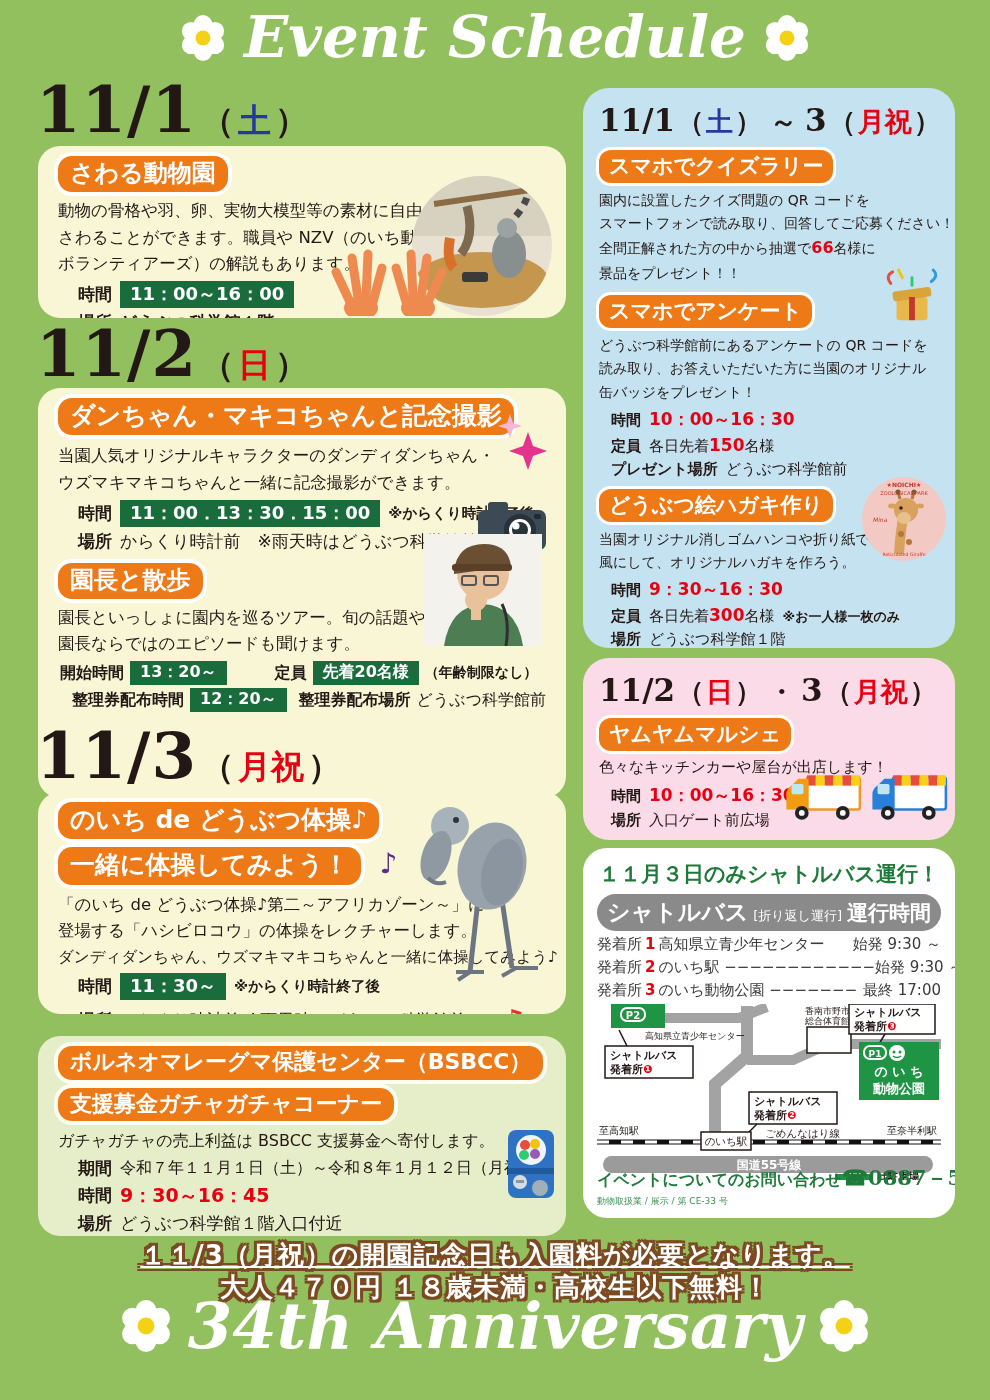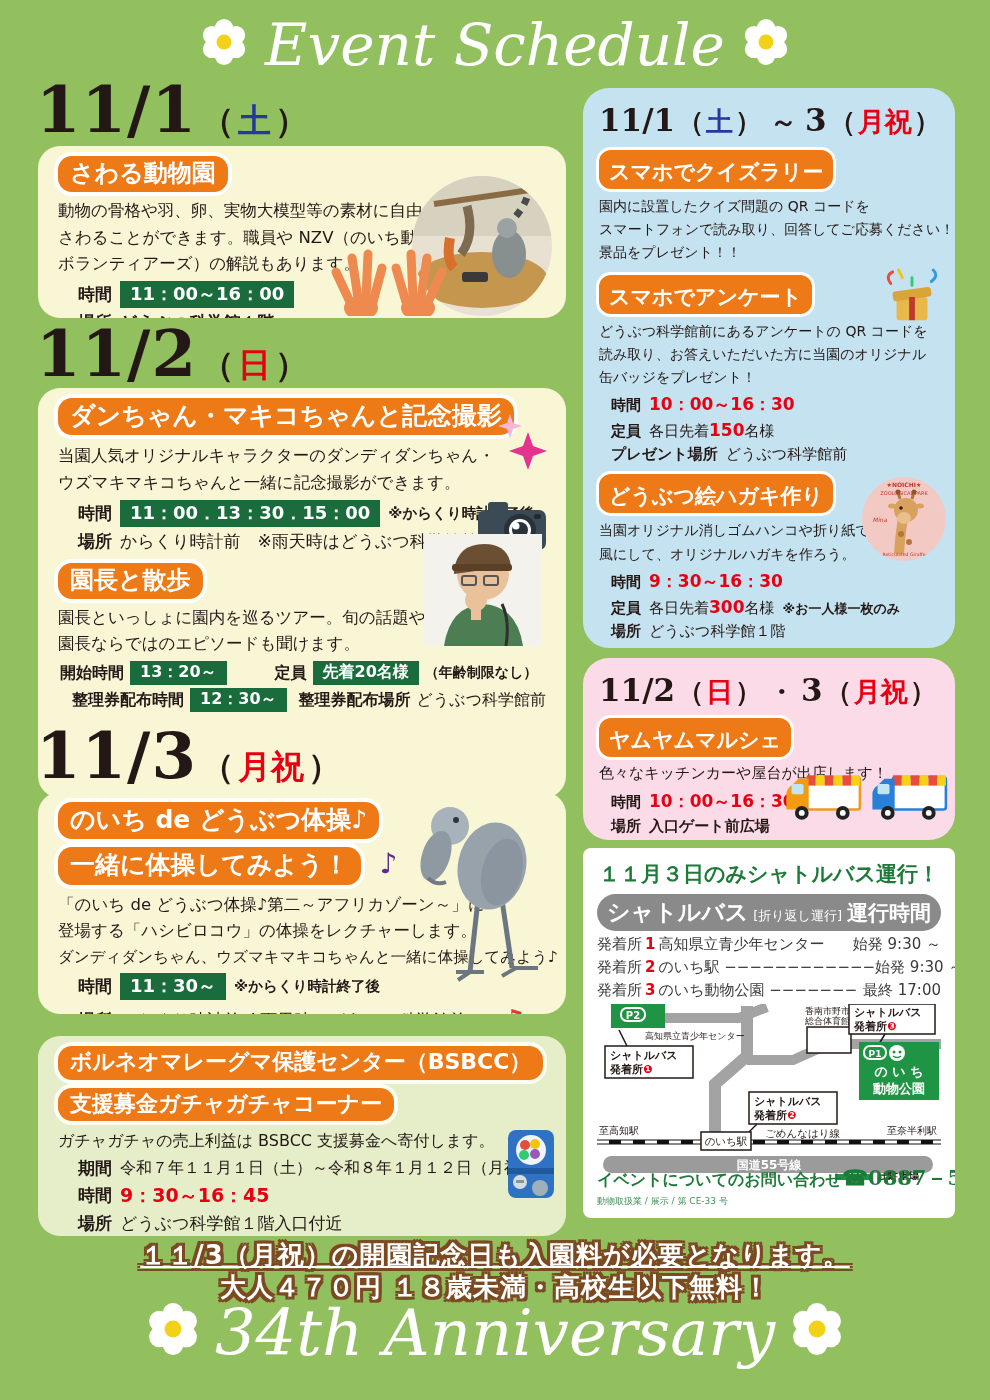--- a/index.html
+++ b/index.html
@@ -1,19 +1,19 @@
 <!DOCTYPE html>
 <html><head>
 <meta charset="utf-8">
 <style>
   html,body{margin:0;padding:0;background:#93c05e;}
   .page{position:relative;width:990px;height:1400px;background:#93c05e;overflow:hidden;
         font-family:"DejaVu Sans",sans-serif;color:#231815;}
   
-  .script-title{font-family:"DejaVu Serif",serif;font-style:italic;font-weight:400;color:#fff;margin-top:8px;}
+  .script-title{font-family:"DejaVu Serif",serif;font-style:italic;font-weight:700;color:#fff;}
   .header{position:absolute;top:6px;left:0;width:990px;text-align:center;display:flex;align-items:center;justify-content:center;gap:18px;}
   .header .script-title{font-size:58px;line-height:1.1;}
   .anniv{position:absolute;top:1288px;left:0;width:990px;text-align:center;display:flex;align-items:center;justify-content:center;gap:16px;}
   .anniv .script-title{font-size:64px;}
   .flower{flex:0 0 auto;}
   .notice{position:absolute;left:0;width:990px;text-align:center;font-weight:700;color:#fff;letter-spacing:1px;
     text-shadow:-3px -3px 0 #7c4a22,3px -3px 0 #7c4a22,-3px 3px 0 #7c4a22,3px 3px 0 #7c4a22,
                 -3px 0 0 #7c4a22,3px 0 0 #7c4a22,0 -3px 0 #7c4a22,0 3px 0 #7c4a22;}
   .notice1{top:1238px;font-size:26px;text-decoration:underline;}
   .notice2{top:1270px;font-size:26px;}
@@ -33,21 +33,21 @@
   .gbox{background:#1a6c3d;color:#fff;font-weight:700;font-size:18px;padding:1px 10px 2px;border-radius:0;}
   .note{font-size:14.5px;font-weight:700;color:#231815;}
   .redval{color:#e60012;font-weight:700;font-size:19px;}
   
   .rcard{position:absolute;left:583px;width:372px;border-radius:26px;box-sizing:border-box;padding:14px 16px;overflow:hidden;}
   .range-h{display:flex;align-items:baseline;gap:2px;white-space:nowrap;}
   .range-num{font-family:"DejaVu Serif",serif;font-weight:700;font-size:31px;color:#231815;}
   .range-sym{font-size:27px;font-weight:700;color:#231815;}
   .range-day{font-size:27px;font-weight:700;}
   .rtitle{display:inline-block;background:#ee7a17;color:#fff;font-weight:700;border-radius:12px;
-          padding:8px 10px 3px;box-shadow:0 0 0 3px #fff;font-size:21px;margin:10px 0 6px;}
+          padding:2px 10px 3px;box-shadow:0 0 0 3px #fff;font-size:21px;margin:10px 0 6px;}
   .rbl{font-size:14px;line-height:1.66;white-space:nowrap;color:#231815;}
   .rrow{display:flex;align-items:baseline;gap:8px;margin-top:4px;white-space:nowrap;}
   .rlb{font-weight:700;font-size:15px;}
   .rval{font-size:15px;font-weight:700;}
   
   .bus-title{color:#1d7a38;font-weight:700;font-size:21px;text-align:center;white-space:nowrap;letter-spacing:0;}
   .pill{background:#8a8a8a;color:#fff;border-radius:22px;margin-top:6px;padding:3px 10px;display:flex;align-items:baseline;justify-content:center;gap:5px;white-space:nowrap;}
   .pill-a{font-size:23px;font-weight:700;} .pill-b{font-size:13px;} .pill-c{font-size:21px;font-weight:700;}
   .busrow{display:flex;align-items:baseline;margin-top:4px;font-size:15px;white-space:nowrap;color:#3a3a3a;}
   .busrow .n{color:#e60012;font-weight:700;margin:0 3px;}
@@ -180,21 +180,21 @@
     <div class="row" style="margin-left:2px;gap:6px">
       <span class="lb" style="font-size:16px">開始時間</span>
       <span class="gbox" style="font-size:16px">13：20～</span>
       <span style="width:36px"></span>
       <span class="lb" style="font-size:16px">定員</span>
       <span class="gbox" style="font-size:16px">先着20名様</span>
       <span class="note" style="font-size:14px">（年齢制限なし）</span>
     </div>
     <div class="row" style="margin-left:14px;gap:6px">
       <span class="lb" style="font-size:16px">整理券配布時間</span>
-      <span class="gbox" style="font-size:16px">12：30～</span>
+      <span class="gbox" style="font-size:16px">12：20～</span>
       <span class="lb" style="font-size:16px;margin-left:6px">整理券配布場所</span>
       <span class="lb" style="font-size:16px;font-weight:400">どうぶつ科学館前</span>
     </div>
 
     <svg class="abs" style="right:16px;top:26px" width="56" height="70" viewBox="0 0 56 70">
       <path d="M16 0 L19 9 L28 12 L19 15 L16 24 L13 15 L4 12 L13 9 Z" fill="#f6b6d4"></path>
       <path d="M34 18 L39 32 L53 37 L39 42 L34 56 L29 42 L15 37 L29 32 Z" fill="#e4338f"></path>
     </svg>
 
     <svg class="abs" style="right:18px;top:110px" width="72" height="56" viewBox="0 0 72 56">
@@ -301,20 +301,21 @@
       <span class="range-sym" style="margin:0 6px">～</span>
       <span class="range-num">3</span>
       <span class="range-sym">（</span>
       <span class="range-day red">月祝</span>
       <span class="range-sym">）</span>
     </div>
 
     <div><span class="rtitle">スマホでクイズラリー</span></div>
     <div class="rbl">園内に設置したクイズ問題の QR コードを</div>
     <div class="rbl">スマートフォンで読み取り、回答してご応募ください！</div>
+    <div class="rbl"><span>全問正解された方の中から抽選で</span><span class="red" style="font-weight:700;font-size:16px">66</span><span>名様に</span></div>
     <div class="rbl">景品をプレゼント！！</div>
     <svg class="abs" style="right:14px;top:180px" width="58" height="58" viewBox="0 0 60 60">
       <g stroke-width="3" fill="none" stroke-linecap="round">
         <path d="M8 16 q-6 -8 2 -12" stroke="#e74c3c"></path>
           <path d="M30 8 v-8" stroke="#2ecc71" transform="translate(0 10)"></path>
         <path d="M50 14 q8 -6 2 -12" stroke="#3498db"></path>
           <path d="M20 10 l-4 -8" stroke="#f1c40f"></path>
       </g>
       <rect x="14" y="30" width="32" height="24" rx="3" fill="#e8b84b"></rect>
       <rect x="10" y="22" width="40" height="10" rx="3" fill="#d9a53a" transform="rotate(-8 30 27)"></rect>
@@ -389,21 +390,21 @@
       <span class="range-sym">）</span>
     </div>
     <div style="margin-top:2px"><span class="rtitle" style="margin:6px 0 4px">ヤムヤムマルシェ</span></div>
     <div class="rbl" style="font-size:15px">色々なキッチンカーや屋台が出店します！</div>
     <div class="rrow" style="margin-left:12px">
       <span class="rlb">時間</span>
       <span class="rval red" style="font-size:17px">10：00～16：30</span>
     </div>
     <div class="rrow" style="margin-left:12px">
       <span class="rlb">場所</span>
-      <span class="rval" style="font-weight:700">入口ゲート前広場</span>
+      <span class="rval" style="font-weight:400">入口ゲート前広場</span>
     </div>
 
     <svg class="abs" style="right:90px;top:108px" width="82" height="58" viewBox="0 0 96 62">
       <rect x="28" y="10" width="62" height="38" rx="3" fill="#fff" stroke="#ef9a27" stroke-width="3"></rect>
       <g>
         <rect x="28" y="8" width="10.4" height="12" fill="#e74c3c"></rect>
           <rect x="38.4" y="8" width="10.4" height="12" fill="#f7d117"></rect>
         <rect x="48.8" y="8" width="10.4" height="12" fill="#e74c3c"></rect>
           <rect x="59.2" y="8" width="10.4" height="12" fill="#f7d117"></rect>
         <rect x="69.6" y="8" width="10.4" height="12" fill="#e74c3c"></rect>
@@ -428,21 +429,21 @@
       </g>
       <path d="M4 48 V30 q0-6 6-10 l8-8 h12 v36 Z" fill="#2980d9"></path>
       <rect x="10" y="18" width="14" height="12" rx="2" fill="#bfe6f2"></rect>
       <circle cx="22" cy="52" r="8" fill="#222"></circle>
         <circle cx="22" cy="52" r="3.4" fill="#fff"></circle>
       <circle cx="70" cy="52" r="8" fill="#222"></circle>
         <circle cx="70" cy="52" r="3.4" fill="#fff"></circle>
     </svg>
   </div>
 
-  <div class="rcard" style="top:848px;height:370px;background:#ffffff;border-radius:8px;padding:12px 14px">
+  <div class="rcard" style="top:848px;height:370px;background:#ffffff;border-radius:24px;padding:12px 14px">
     <div class="bus-title">１１月３日のみシャトルバス運行！</div>
     <div class="pill">
       <span class="pill-a">シャトルバス</span>
       <span class="pill-b">[折り返し運行]</span>
       <span class="pill-c">運行時間</span>
     </div>
     <div class="busrow">
       <span>発着所</span>
         <span class="n">1</span>
       <span>高知県立青少年センター</span>

